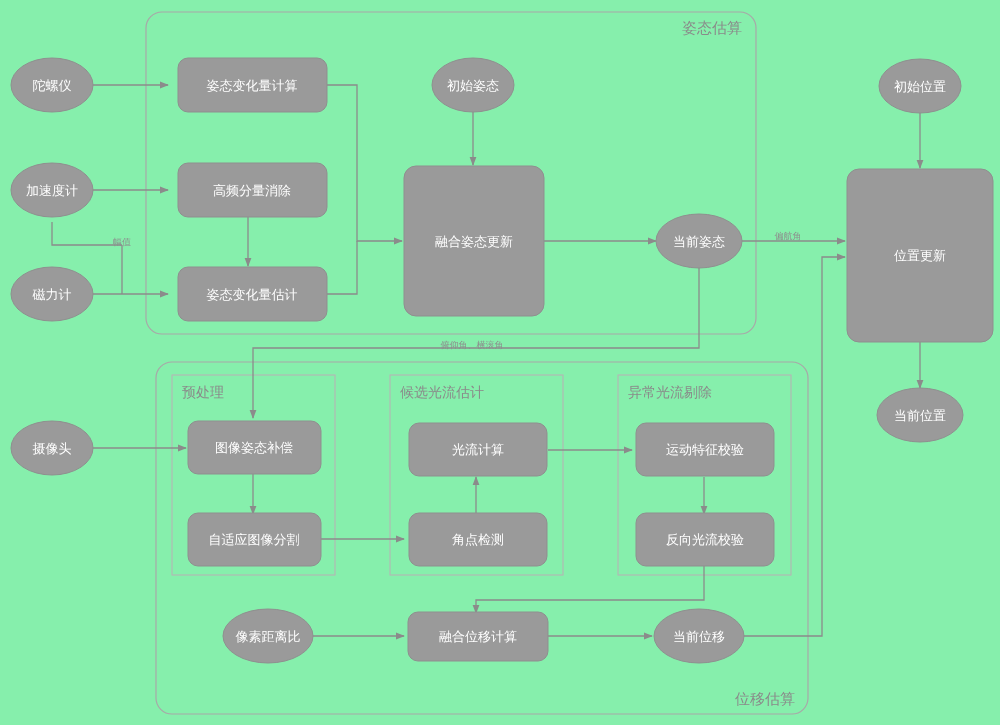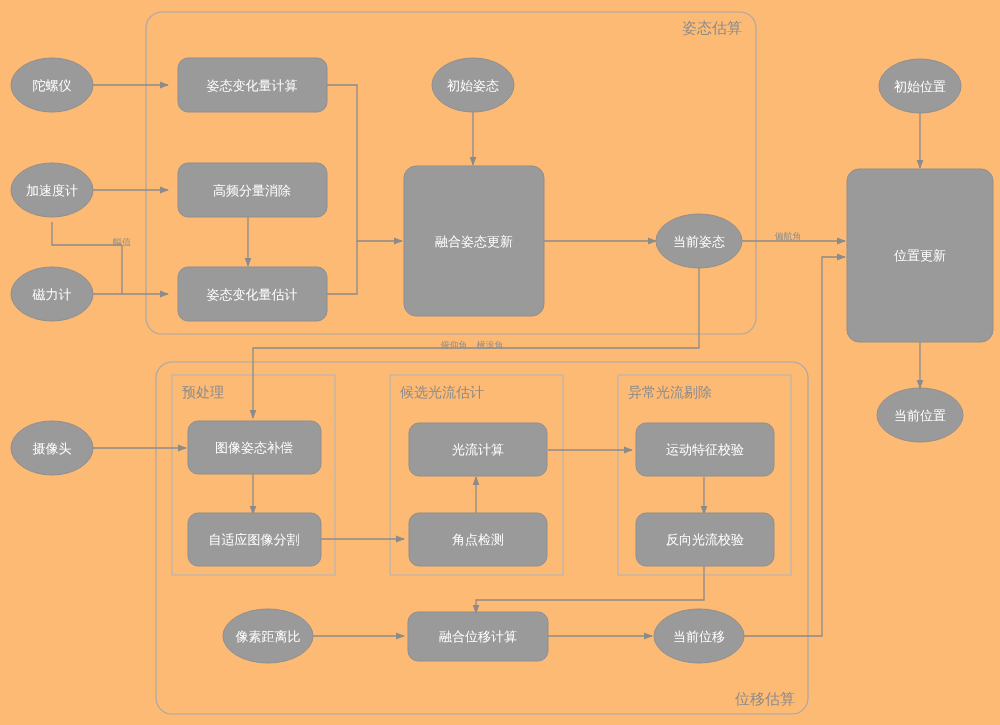--- a/index.html
+++ b/index.html
@@ -8,21 +8,21 @@
     padding: 0;
     background: #ffffff;
   }
   body {
     font-family: "DejaVu Sans", "Liberation Sans", sans-serif;
   }
   #diagram-root {
     position: relative;
     width: 1000px;
     height: 725px;
-    background: #fdba74;
+    background: #86efac;
     overflow: hidden;
   }
   svg#canvas {
     position: absolute;
     left: 0;
     top: 0;
     width: 1000px;
     height: 725px;
   }
   .node-text {

